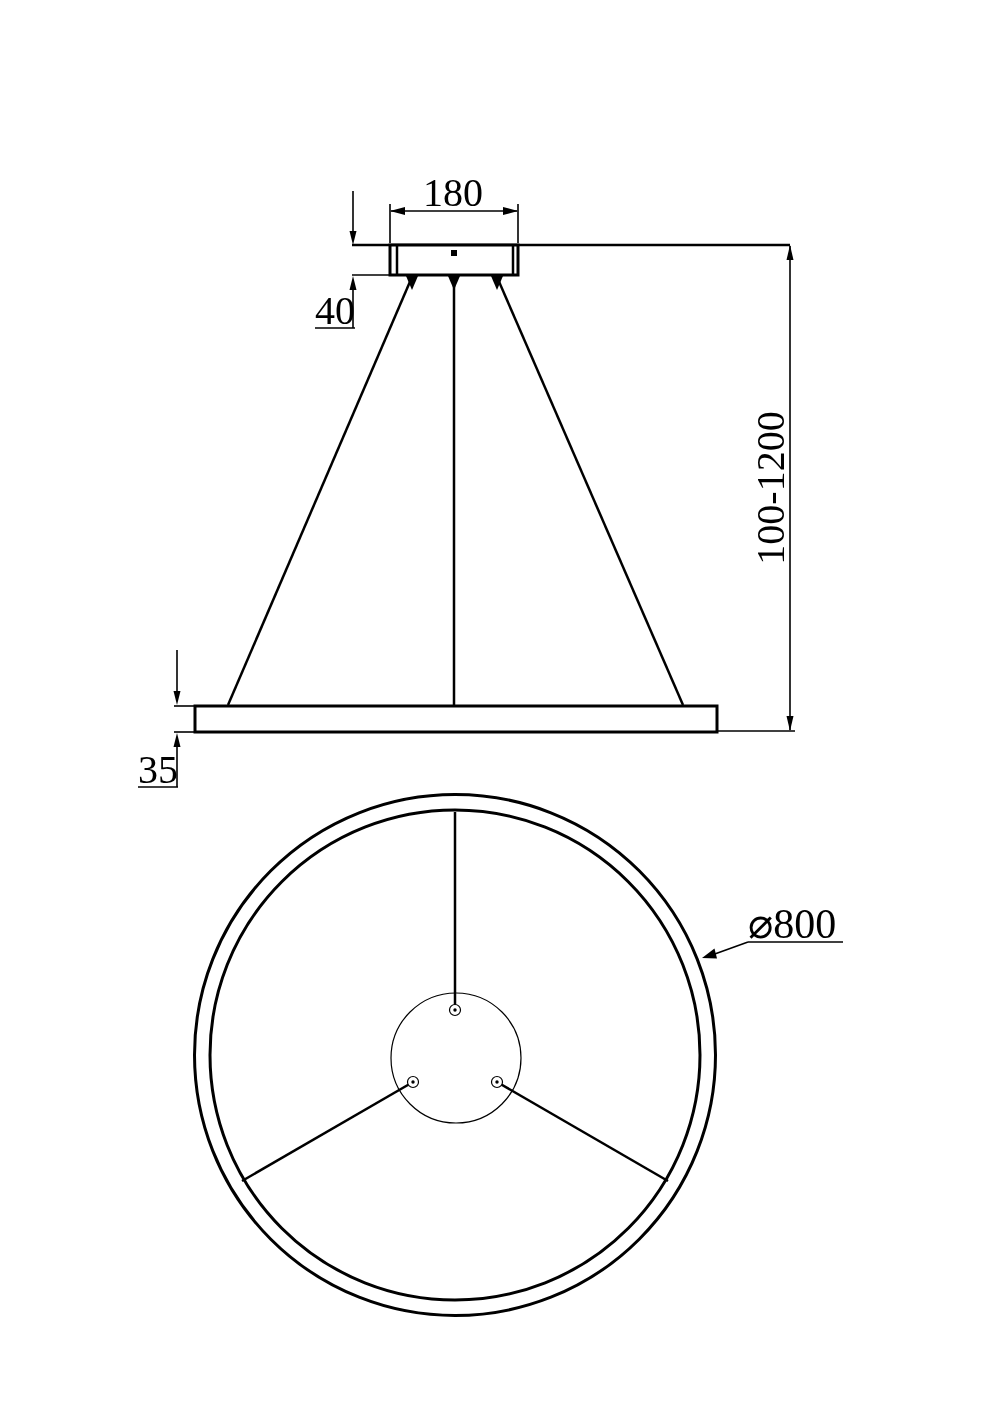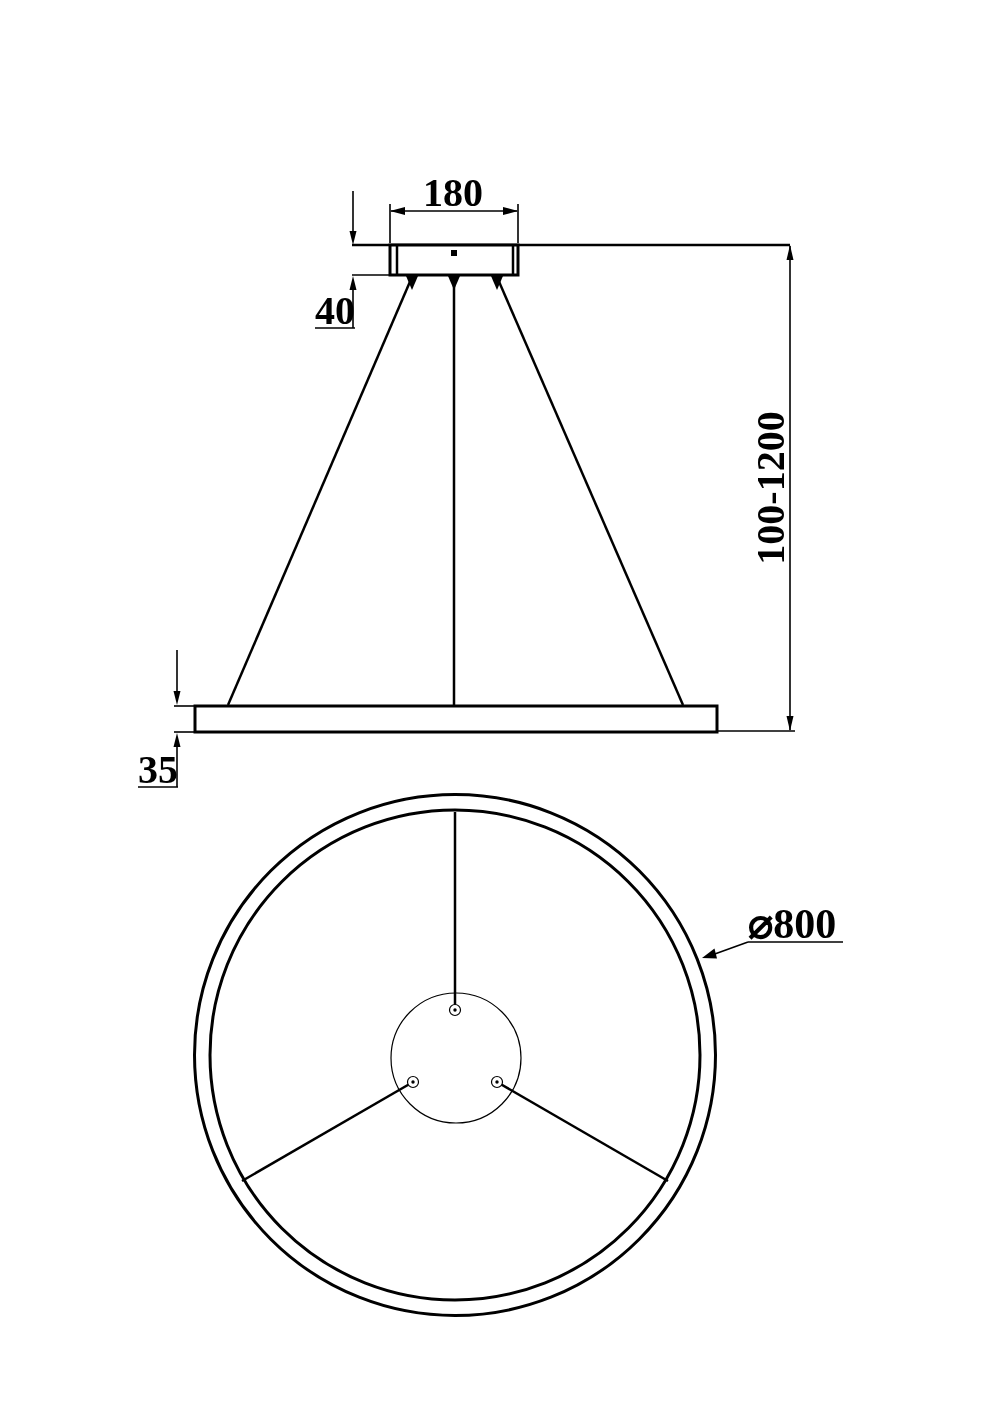--- a/index.html
+++ b/index.html
@@ -6,21 +6,20 @@
     margin: 0;
     padding: 0;
     background: #ffffff;
   }
   .page {
     position: relative;
     width: 992px;
     height: 1403px;
     background: #ffffff;
     overflow: hidden;
-    font-weight: bold;
   }
   svg { display: block; }
   .obj  { stroke: #000000; stroke-width: 3;   fill: none; }
   .obj2 { stroke: #000000; stroke-width: 2.5; fill: none; }
   .dim  { stroke: #000000; stroke-width: 1.6; fill: none; }
   .thin { stroke: #000000; stroke-width: 1.2; fill: none; }
   .arrow { fill: #000000; stroke: none; }
   .whitefill { fill: #ffffff; }
   .dot { fill: #000000; stroke: none; }
   text.dimtext {

